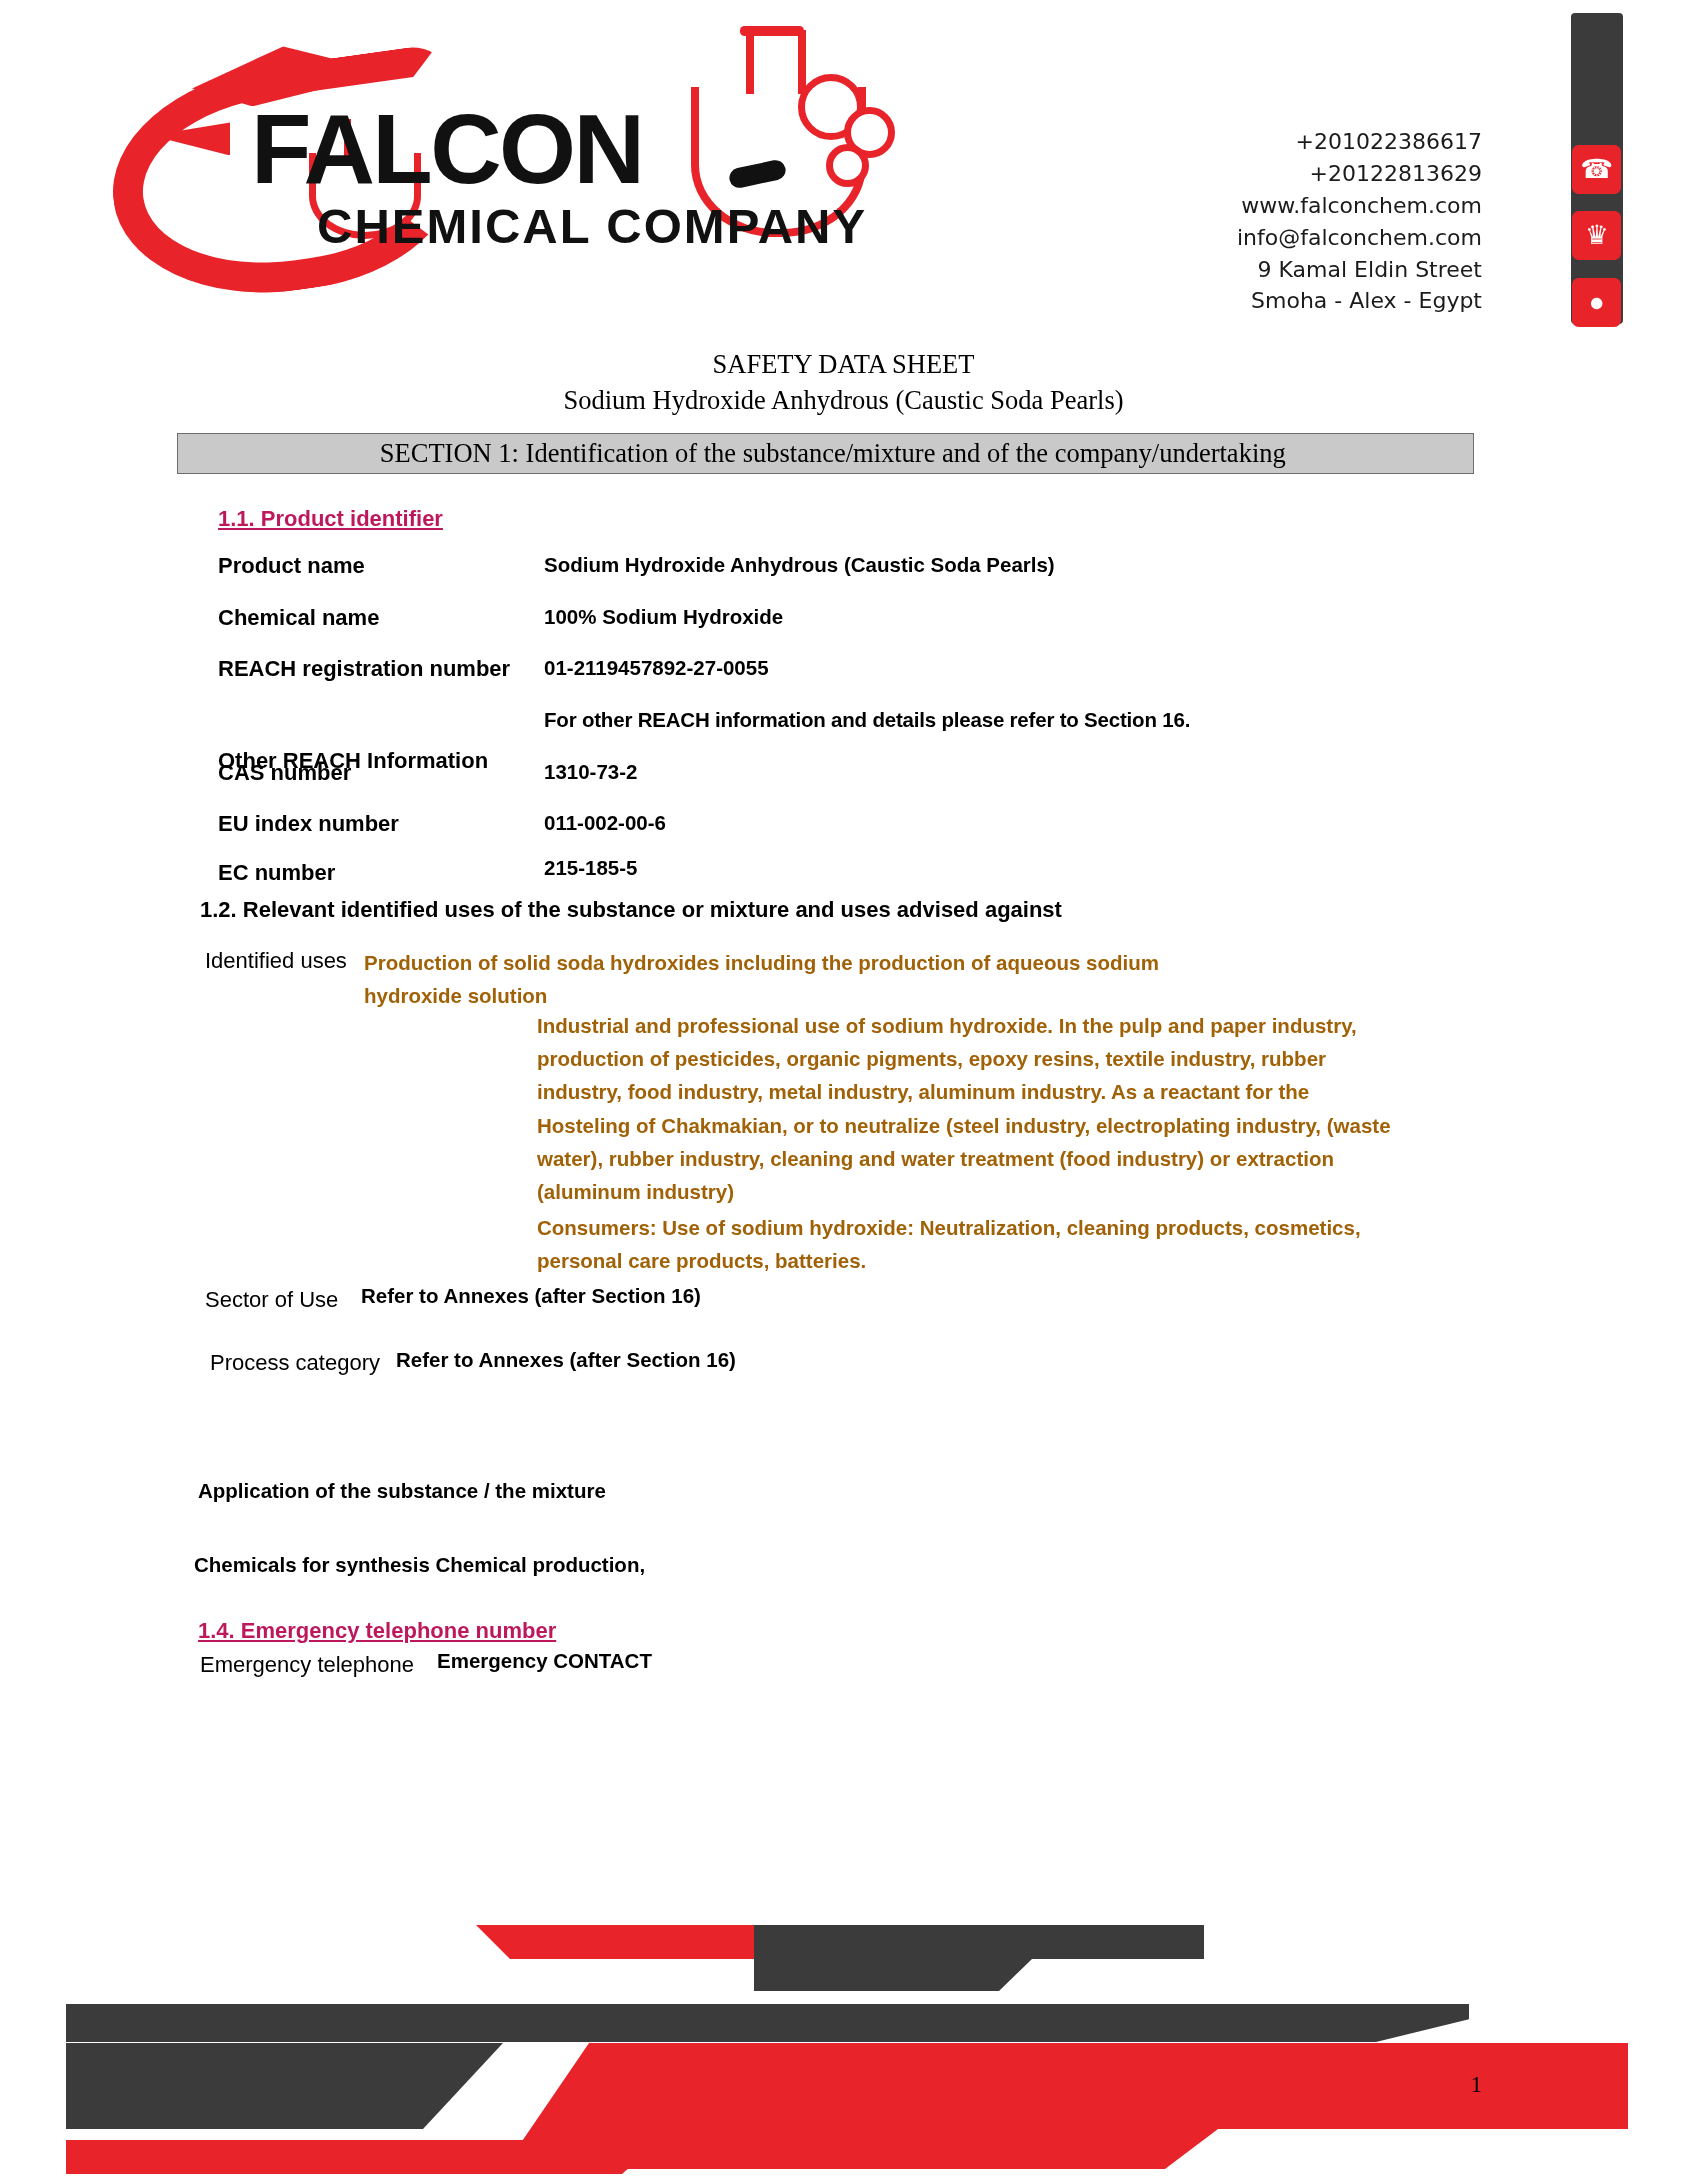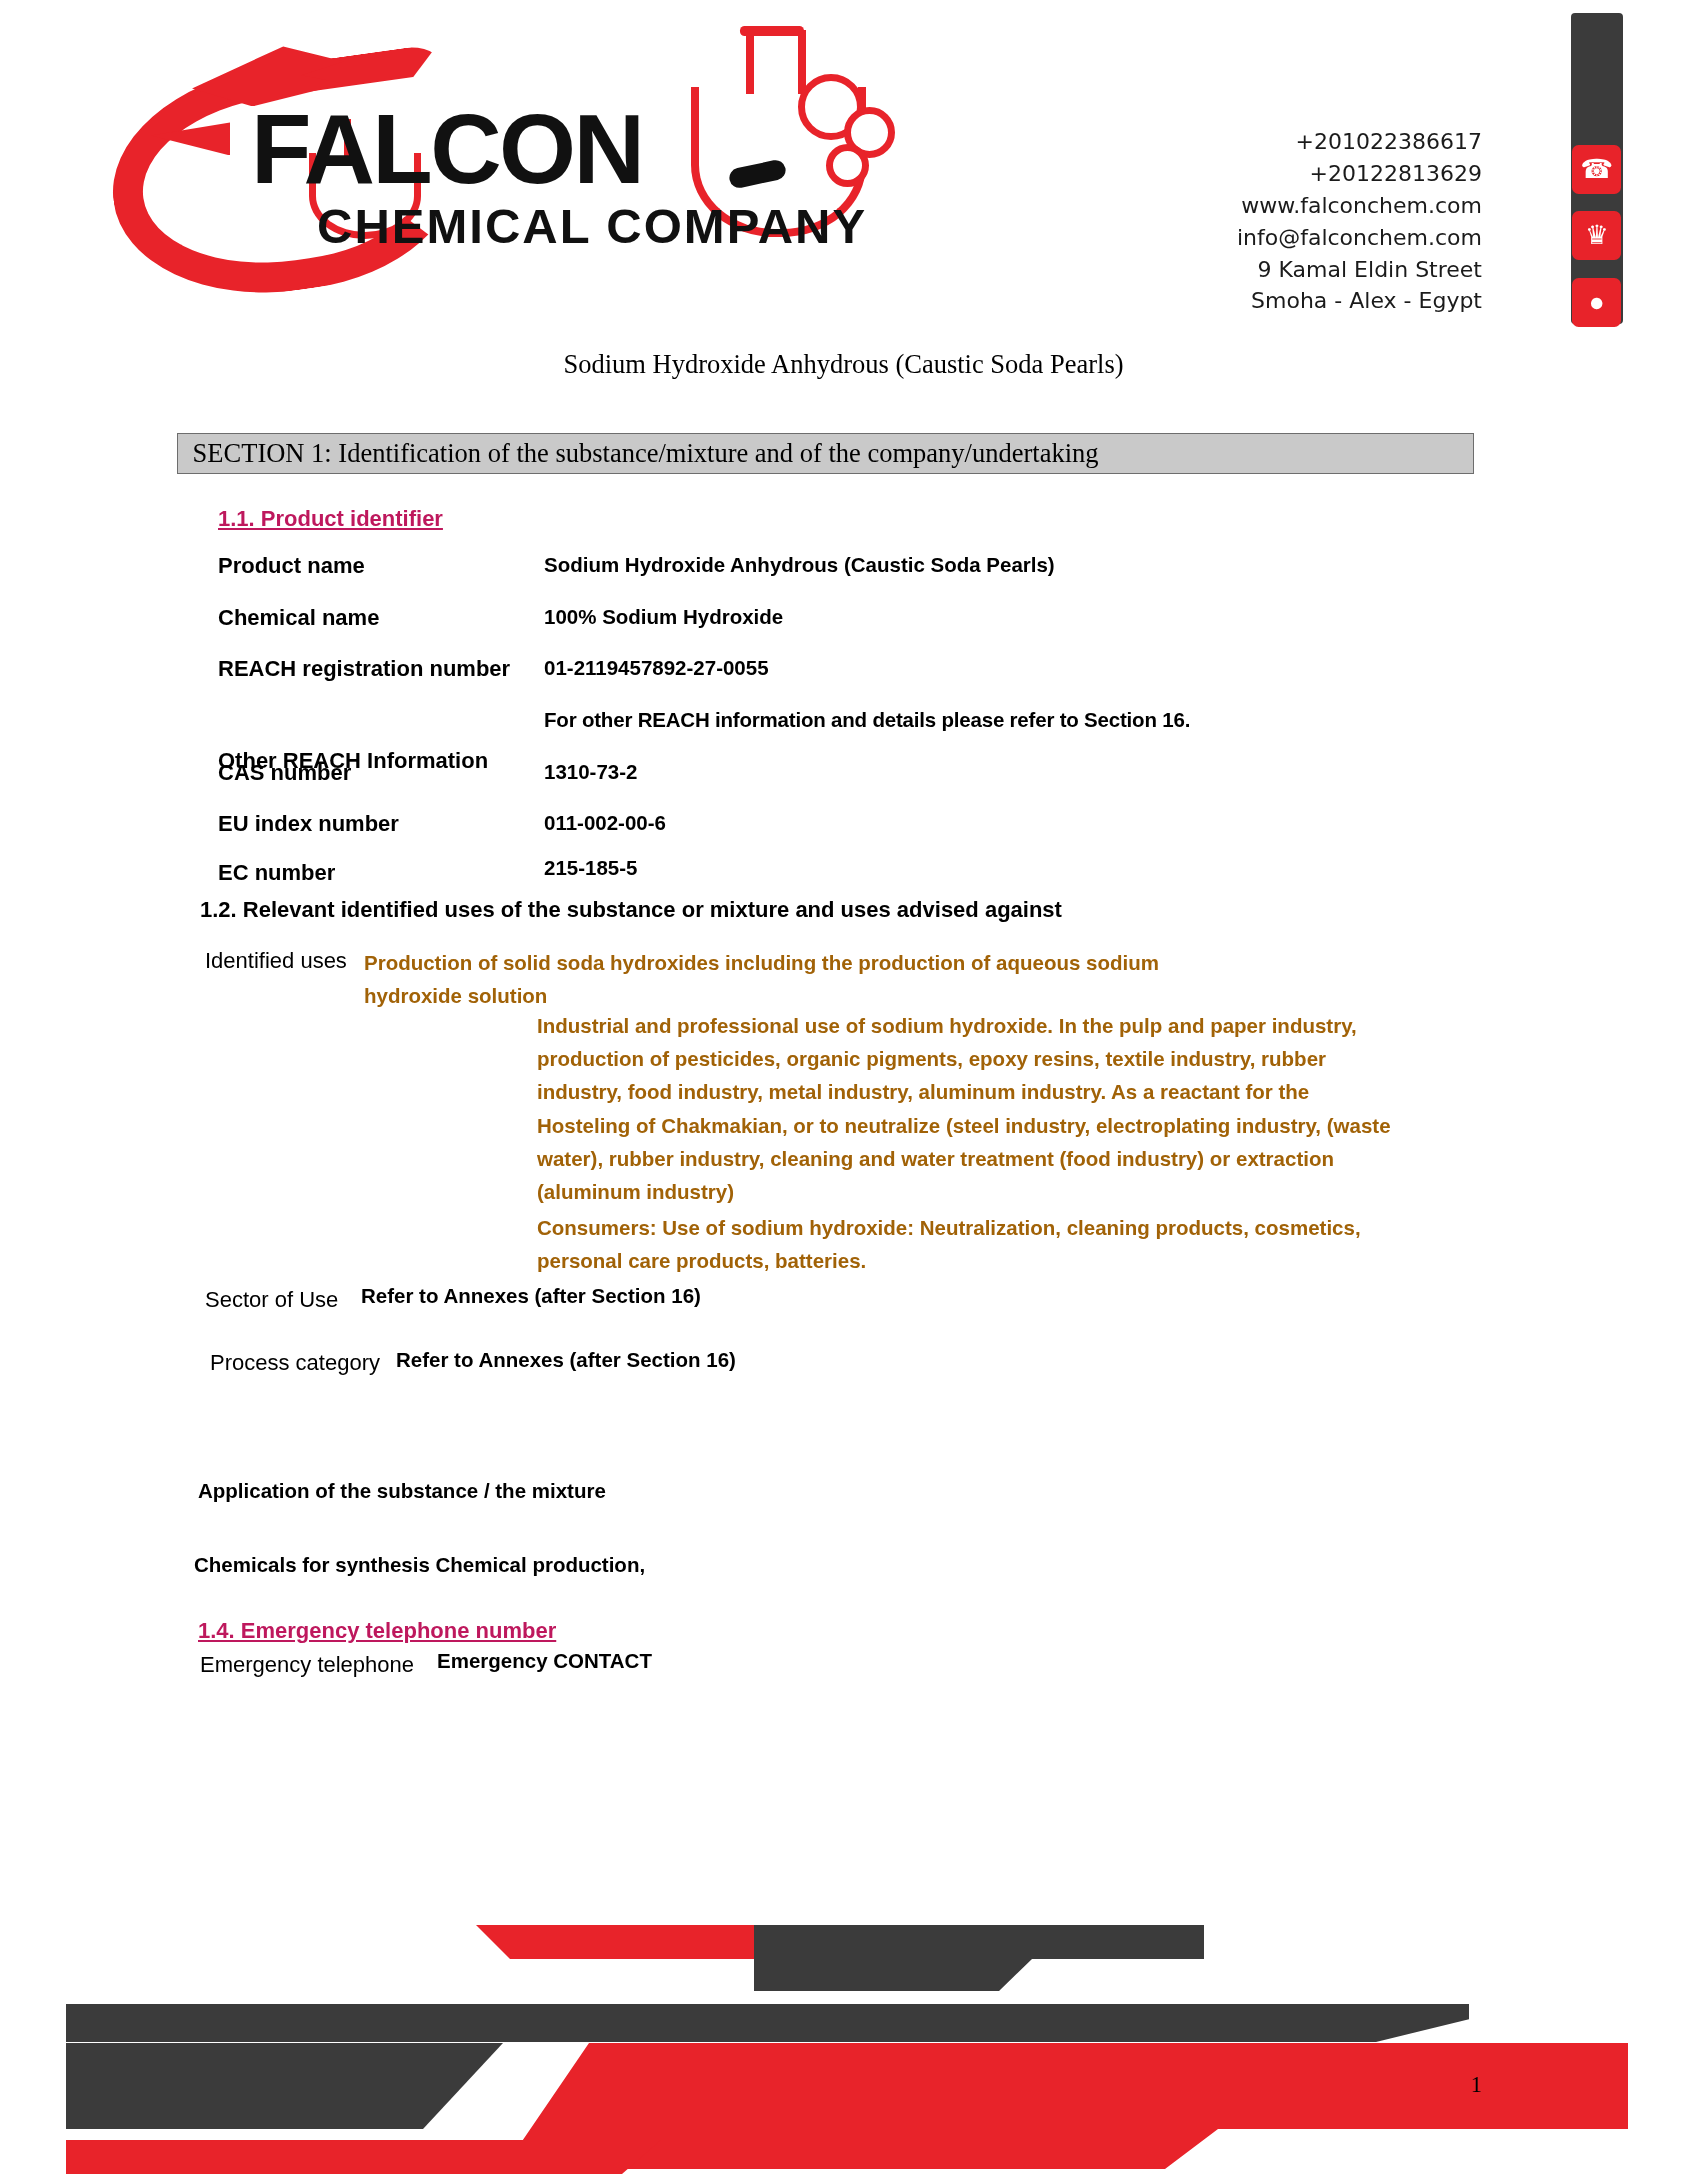--- a/index.html
+++ b/index.html
@@ -223,20 +223,21 @@
     height: 41px;
     background: #c9c9c9;
     border: 1.3px solid #6d6d6d;
     box-sizing: border-box;
     display: flex;
     align-items: center;
     padding-left: 14.6px;
     font-family: "Liberation Serif", serif;
     font-size: 26.5px;
     color: #000;
+    justify-content: center;
   }
 
   
   .content {
     position: absolute;
     left: 0;
     top: 493px;
     width: 1687px;
   }
 
@@ -374,20 +375,21 @@
   </div>
 
   <div class="badge-strip">
     <div class="badge b-phone">☎</div>
     <div class="badge b-globe">♛</div>
     <div class="badge b-pin">●</div>
   </div>
 </div>
 
 <div class="doc-title">
+  <div>SAFETY DATA SHEET</div>
   <div>Sodium Hydroxide Anhydrous (Caustic Soda Pearls)</div>
 </div>
 
 <div class="section-bar">
   <span>SECTION 1: Identification of the substance/mixture and of the company/undertaking</span>
 </div>
 
 <div class="content">
 
   <div class="sub-heading" style="left:218px; top:13.2px;">1.1. Product identifier</div>

